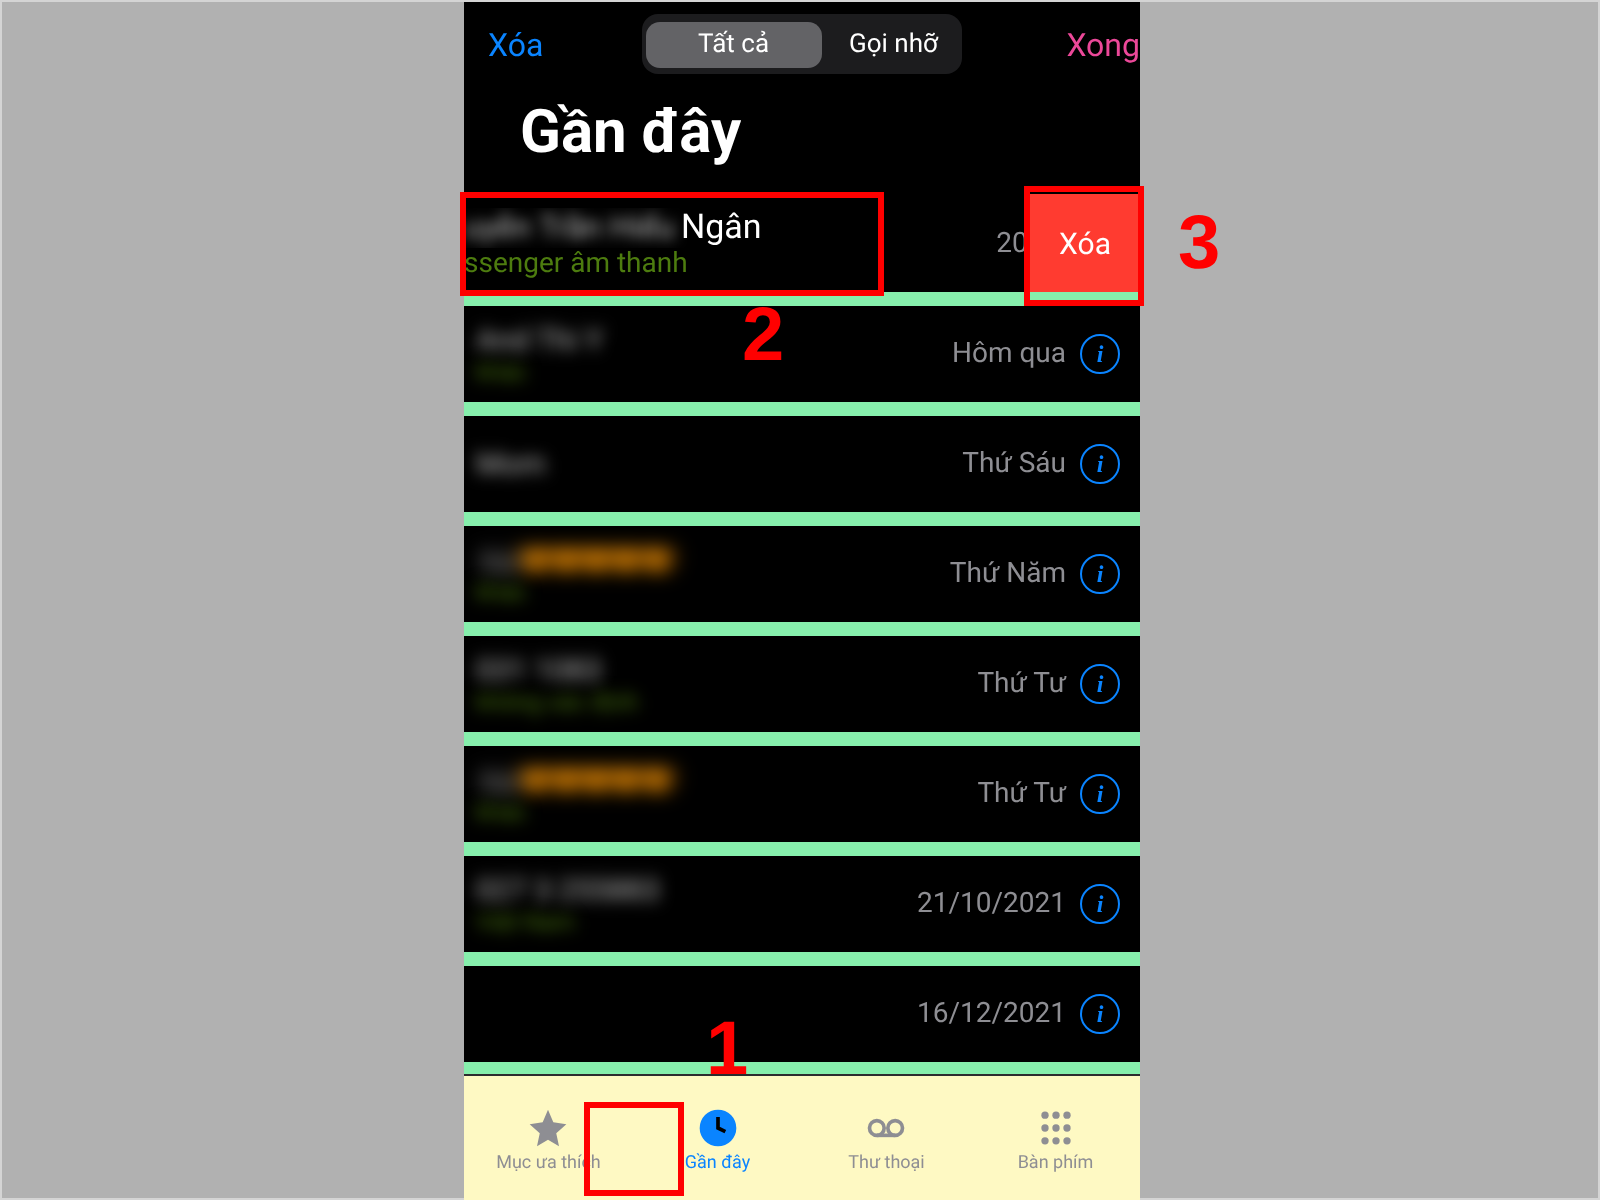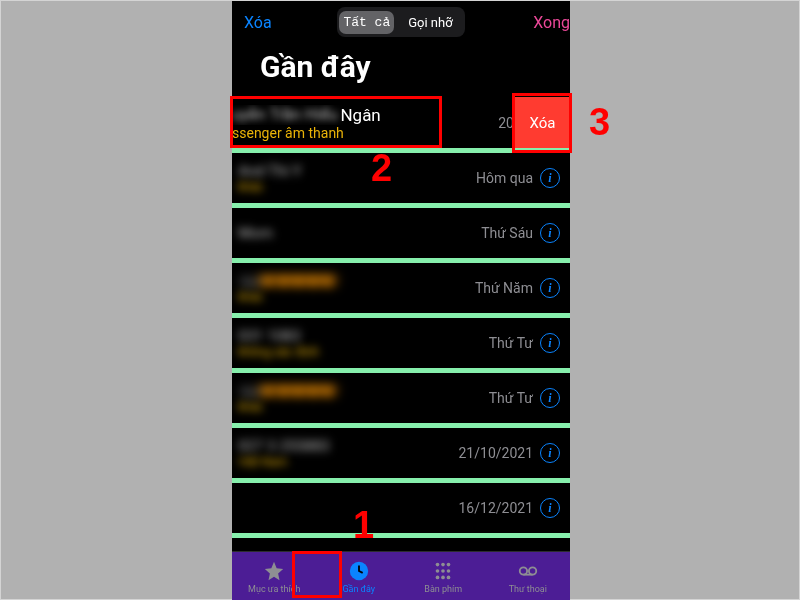--- a/index.html
+++ b/index.html
@@ -4,34 +4,34 @@
   <style>
     *{margin:0;padding:0;box-sizing:border-box;font-family:-apple-system,BlinkMacSystemFont,"Segoe UI",Roboto,Helvetica,Arial,sans-serif;}
     body{width:800px;height:600px;background:#b1b1b1;display:flex;align-items:center;justify-content:center;position:relative;overflow:hidden;}
     .frame{width:800px;height:600px;background:#b1b1b1;position:relative;border:1px solid #d4d4d4;}
     .phone{position:absolute;top:0;left:231px;width:338px;height:600px;background:#000;overflow:hidden;}
     .topbar{position:relative;height:42px;display:flex;align-items:center;}
     .top-left{position:absolute;left:12px;color:#0a84ff;font-size:16px;}
     .top-right{position:absolute;right:0;color:#ec4899;font-size:16px;font-weight:400;}
     .segmented{margin:0 auto;display:flex;background:#1c1c1e;border-radius:8px;overflow:hidden;height:30px;align-items:center;}
     .seg-btn{padding:5px 12px;font-size:13px;color:#fff;}
-    .seg-active{background:#636366;border-radius:7px;margin:2px;padding:4px 4px;font-family:Liberation Mono, monospace;}
+    .seg-active{background:#636366;border-radius:7px;margin:2px;padding:4px 26px;}
     .title{color:#fff;font-size:30px;font-weight:700;padding:6px 0 10px 28px;}
     .rows{position:absolute;top:96px;left:0;right:0;bottom:50px;overflow:hidden;}
-    .row{display:flex;align-items:center;height:55px;border-bottom:5px solid #86efac;position:relative;}
+    .row{display:flex;align-items:center;height:55px;border-bottom:7px solid #86efac;position:relative;}
     .row-text{flex:0 0 170px;padding-left:6px;display:flex;flex-direction:column;justify-content:center;}
     .row-name{color:#bdbdbd;font-size:15px;white-space:nowrap;overflow:hidden;filter:blur(4px);}
     .row-name.clear{filter:none;color:#fff;font-size:17px;}
-    .row-sub{color:#eab308;font-size:12px;white-space:nowrap;overflow:hidden;filter:blur(4px);}
+    .row-sub{color:#4d7c0f;font-size:12px;white-space:nowrap;overflow:hidden;filter:blur(4px);}
     .row-sub.clear{filter:none;font-size:14px;}
     .row-right{flex:1;display:flex;align-items:center;justify-content:flex-end;gap:7px;padding-right:10px;}
     .row-time{color:#8e8e93;font-size:14px;white-space:nowrap;}
     .info-icn{width:20px;height:20px;border:1.4px solid #0a84ff;border-radius:50%;color:#0a84ff;font-size:12px;font-style:italic;font-family:Georgia,serif;font-weight:600;display:flex;align-items:center;justify-content:center;}
     .delete-btn{position:absolute;right:0;top:0;bottom:0;width:55px;background:#ff3b30;color:#fff;display:flex;align-items:center;justify-content:center;font-size:15px;}
-    .tabbar{position:absolute;left:0;right:0;bottom:0;height:50px;background:#4c1d95;display:flex;border-top:1px solid #2c2c2e;}
+    .tabbar{position:absolute;left:0;right:0;bottom:0;height:64px;background:#fef9c3;display:flex;border-top:1px solid #2c2c2e;}
     .tab{flex:1;display:flex;flex-direction:column;align-items:center;justify-content:center;gap:2px;position:relative;}
     .tab-label{font-size:9px;color:#8e8e93;}
     .tab.active .tab-label{color:#0a84ff;}
     .icon{width:22px;height:22px;display:flex;align-items:center;justify-content:center;color:#8e8e93;}
     .tab.active .icon{color:#0a84ff;}
     .star-icon svg,.clock-icon svg,.person-icon svg,.keypad-icon svg,.voicemail-icon svg{width:22px;height:22px;fill:currentColor;}
     .annot-box{position:absolute;border:3px solid #ff0000;pointer-events:none;}
     .annot-num{position:absolute;color:#ff0000;font-size:38px;font-weight:700;font-family:Arial,sans-serif;pointer-events:none;}
     .row0 .row-text{padding-left:0;}
     .row0 .row-name{display:flex;gap:3px;}
@@ -159,45 +159,45 @@
       <div class="tab active">
         <span class="icon clock-icon">
             <svg viewBox="0 0 24 24">
               <circle cx="12" cy="12" r="10"></circle>
               <path d="M12 6v6l4 2" stroke="#000" stroke-width="2" fill="none"></path>
             </svg>
           </span>
         <span class="tab-label">Gần đây</span>
       </div>
       <div class="tab">
+        <span class="icon voicemail-icon">
+            <svg viewBox="0 0 24 24">
+              <circle cx="7" cy="12" r="4" fill="none" stroke="currentColor" stroke-width="2"></circle>
+              <circle cx="17" cy="12" r="4" fill="none" stroke="currentColor" stroke-width="2"></circle>
+              <line x1="7" y1="16" x2="17" y2="16" stroke="currentColor" stroke-width="2"></line>
+            </svg>
+          </span>
+        <span class="tab-label">Thư thoại</span>
+      </div>
+      <div class="tab">
         <span class="icon keypad-icon">
             <svg viewBox="0 0 24 24">
               <circle cx="6" cy="5" r="2"></circle>
               <circle cx="12" cy="5" r="2"></circle>
               <circle cx="18" cy="5" r="2"></circle>
               <circle cx="6" cy="12" r="2"></circle>
               <circle cx="12" cy="12" r="2"></circle>
               <circle cx="18" cy="12" r="2"></circle>
               <circle cx="6" cy="19" r="2"></circle>
               <circle cx="12" cy="19" r="2"></circle>
               <circle cx="18" cy="19" r="2"></circle>
             </svg>
           </span>
         <span class="tab-label">Bàn phím</span>
       </div>
-      <div class="tab">
-        <span class="icon voicemail-icon">
-            <svg viewBox="0 0 24 24">
-              <circle cx="7" cy="12" r="4" fill="none" stroke="currentColor" stroke-width="2"></circle>
-              <circle cx="17" cy="12" r="4" fill="none" stroke="currentColor" stroke-width="2"></circle>
-              <line x1="7" y1="16" x2="17" y2="16" stroke="currentColor" stroke-width="2"></line>
-            </svg>
-          </span>
-        <span class="tab-label">Thư thoại</span>
-      </div>
     </div>
 
   </div>
 
   <div class="annot-box" style="left:229px;top:95px;width:212px;height:52px;"></div>
   <div class="annot-box" style="left:511px;top:92px;width:60px;height:60px;"></div>
   <div class="annot-box" style="left:291px;top:550px;width:50px;height:47px;"></div>
   <div class="annot-num" style="left:370px;top:146px;">2</div>
   <div class="annot-num" style="left:588px;top:100px;">3</div>
   <div class="annot-num" style="left:352px;top:503px;">1</div>

